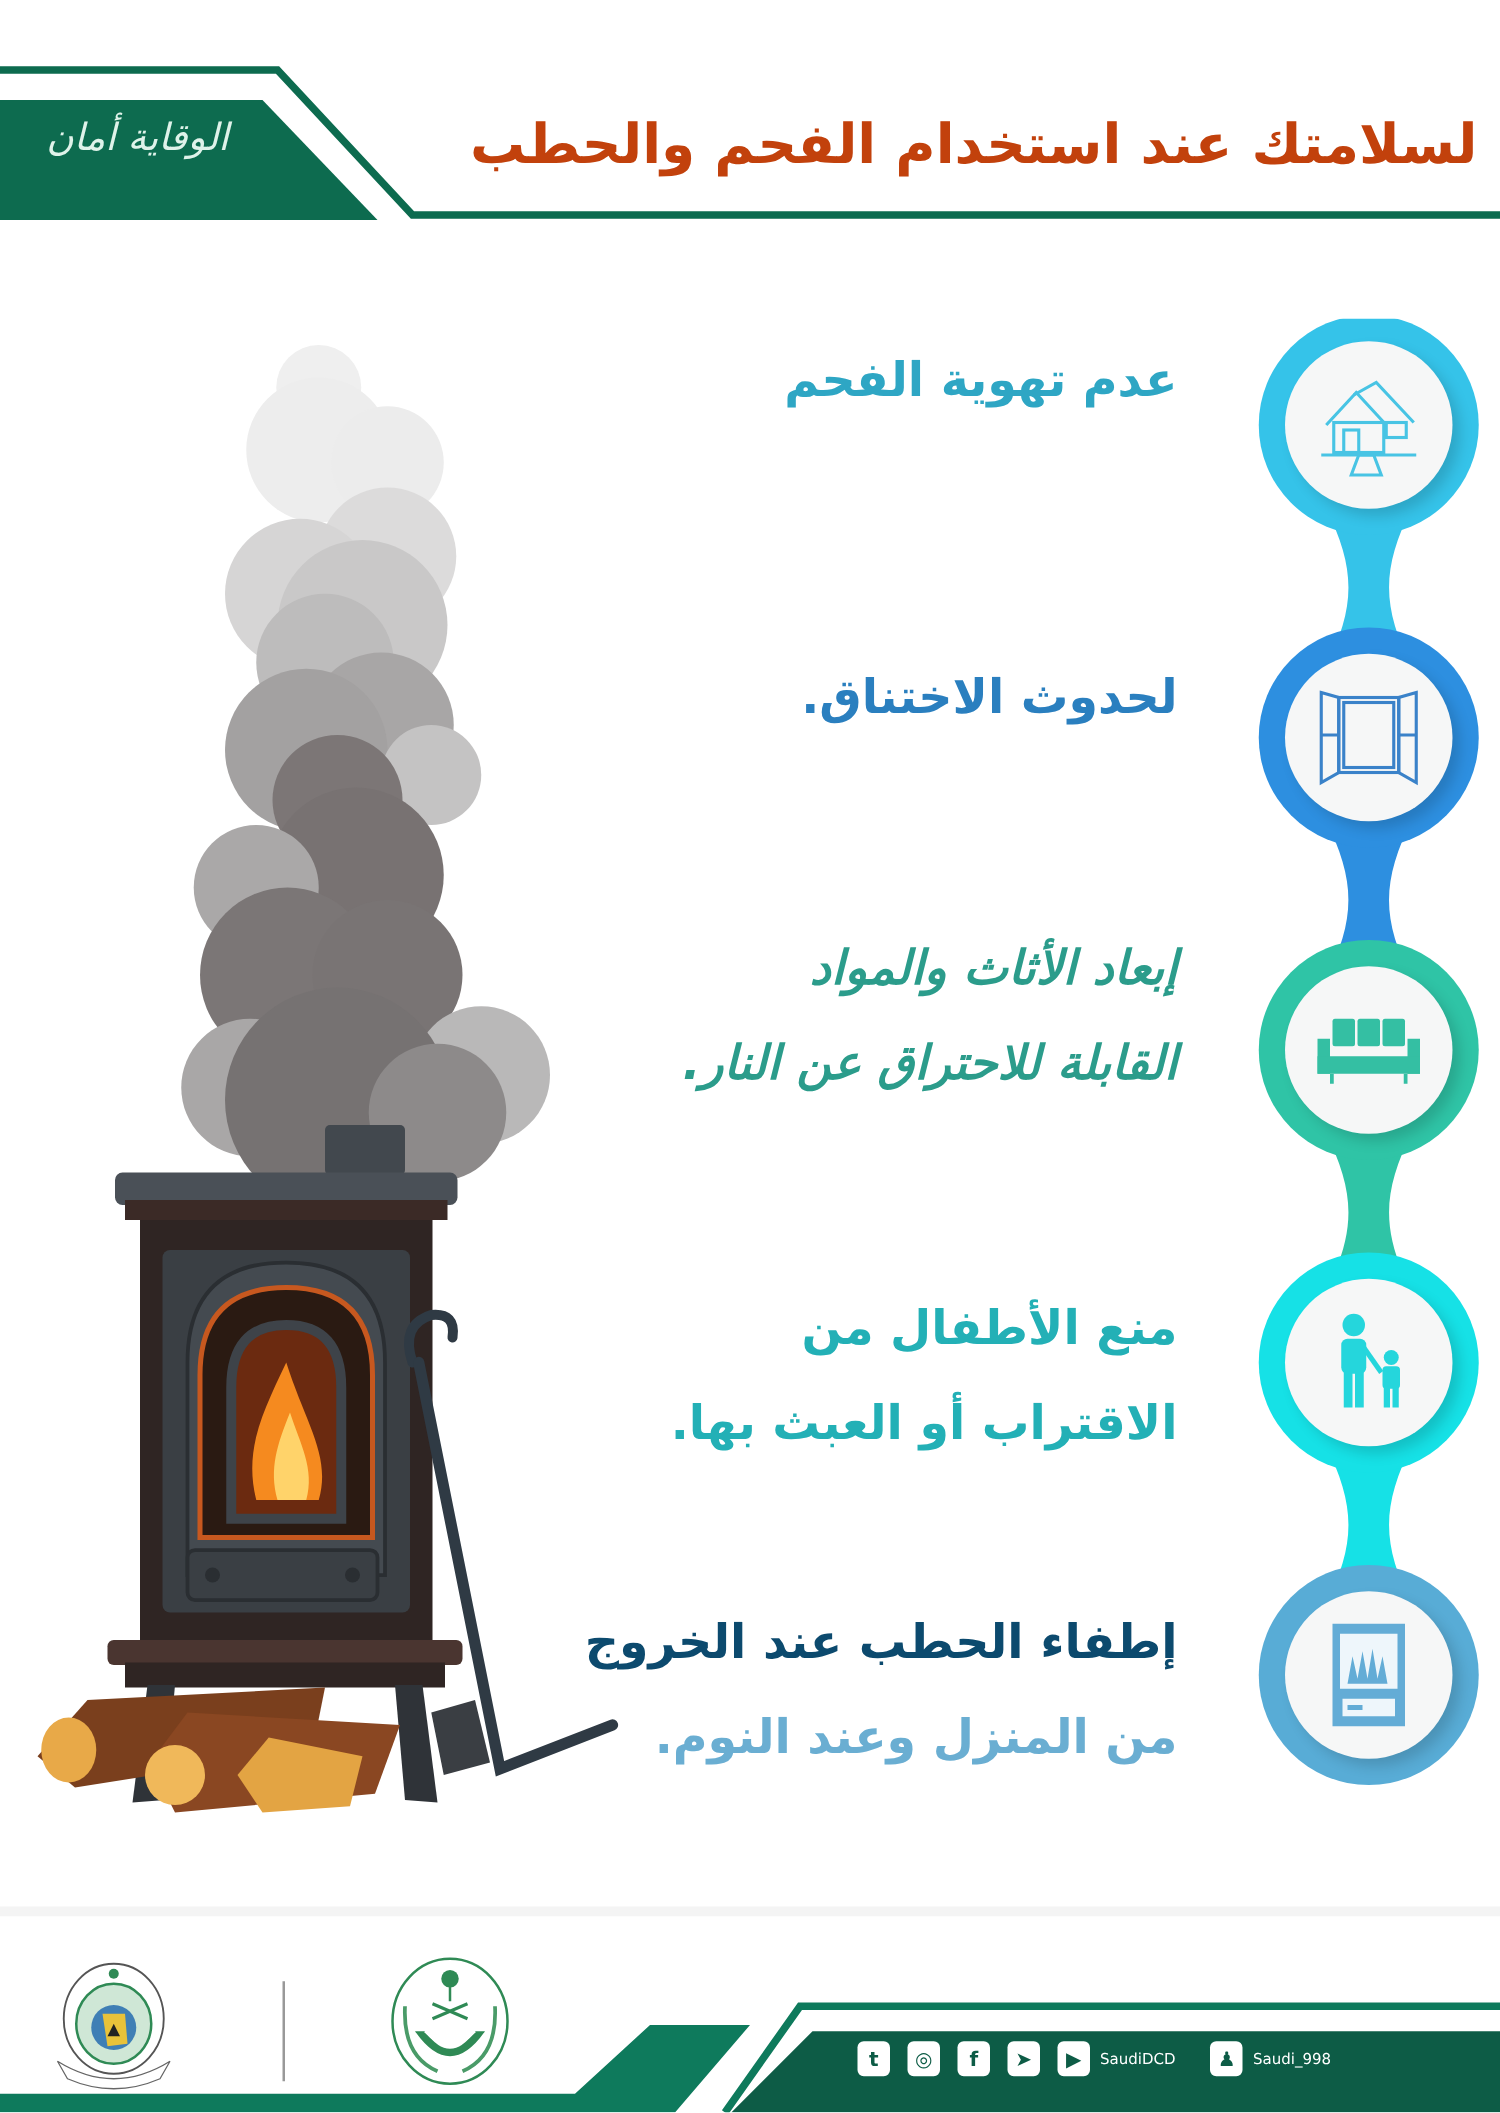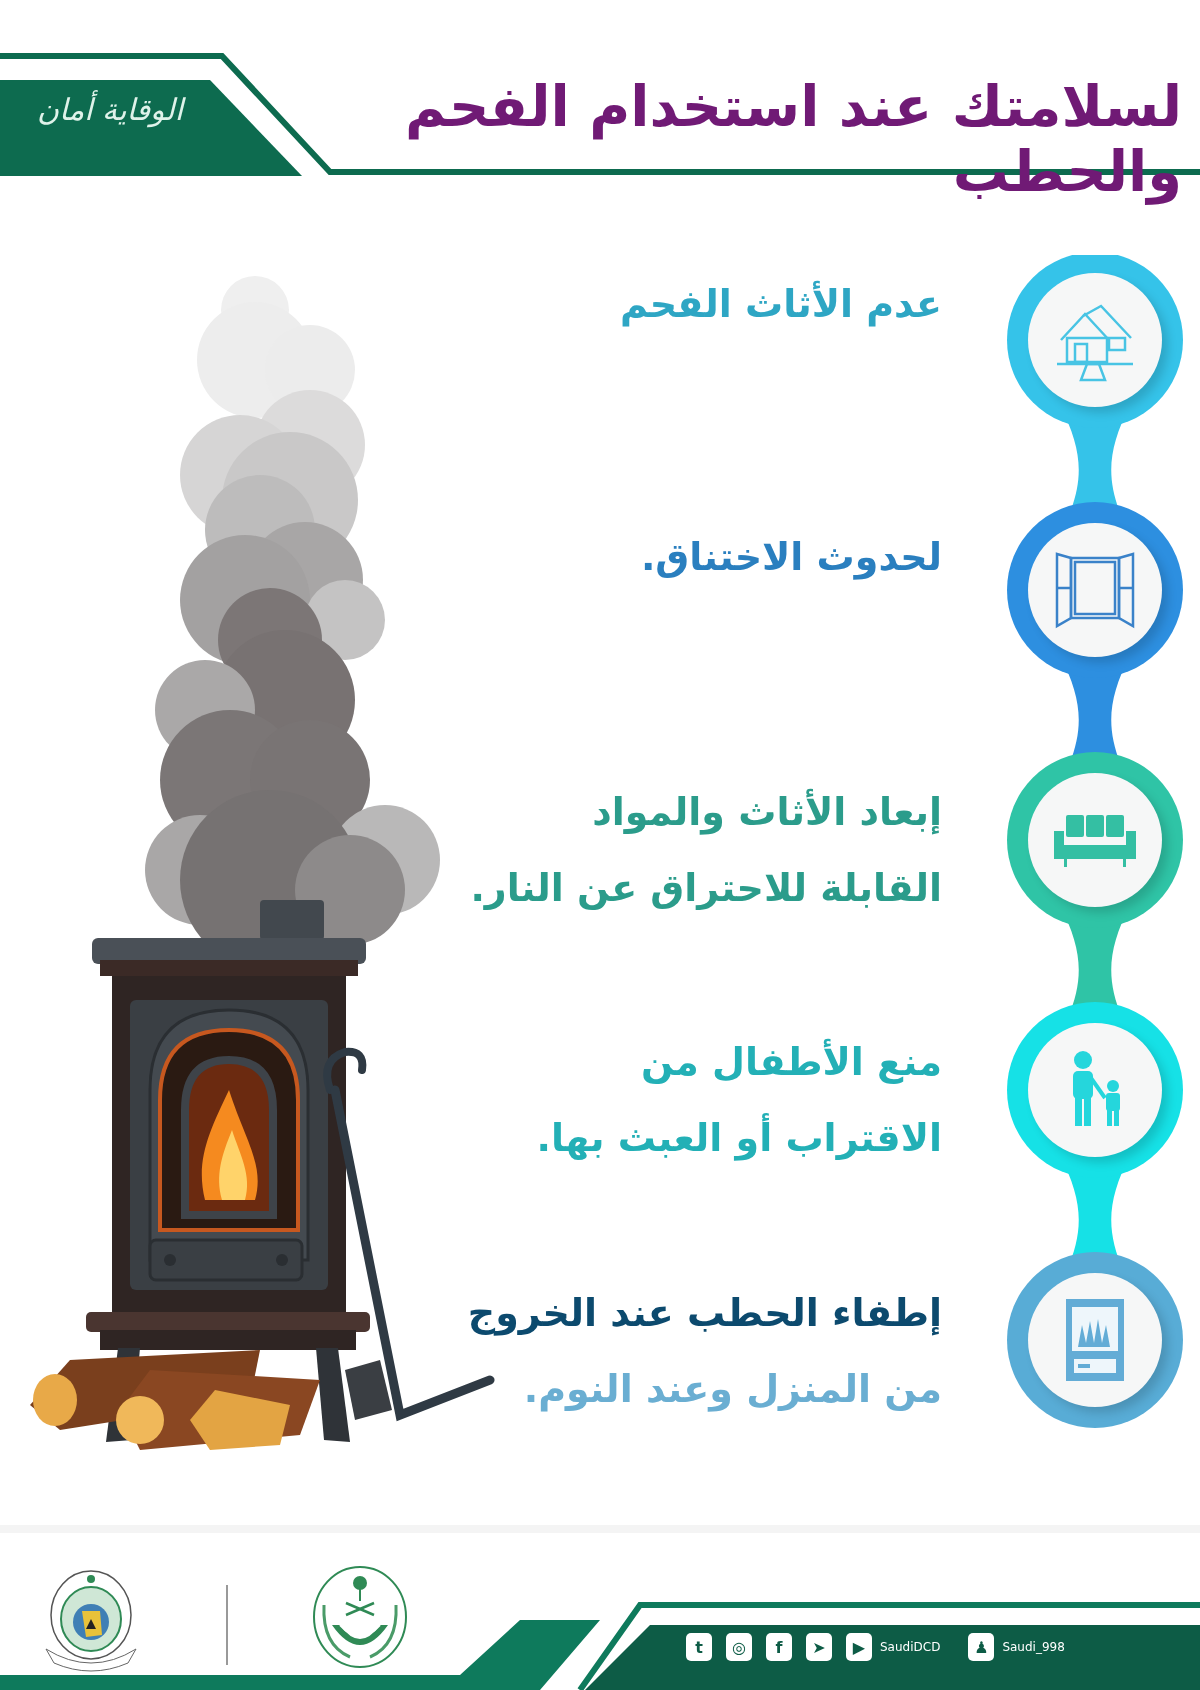--- a/index.html
+++ b/index.html
@@ -3,24 +3,24 @@
   <meta charset="utf-8">
   <style>
     * { box-sizing: border-box; margin: 0; padding: 0; }
     html, body { width: 1200px; height: 1690px; background: #ffffff; overflow: hidden; }
     body { position: relative; font-family: "DejaVu Sans", sans-serif; }
 
     
     .header { position: absolute; left: 0; top: 0; width: 1200px; height: 200px; padding-left: 40px; }
     .header svg.frame { position: absolute; left: 0; top: 0; }
     .header-title {
-      position: absolute; right: 18px; top: 74px; width: 880px;
+      position: absolute; right: 18px; top: 90px; width: 880px;
       direction: rtl; text-align: right;
       font-family: "DejaVu Sans", sans-serif; font-weight: bold;
-      font-size: 56px; color: #701a75; letter-spacing: 0;
+      font-size: 44px; color: #c2410c; letter-spacing: 0;
     }
     .slogan {
       position: absolute; left: 30px; top: 92px; width: 160px;
       direction: rtl; text-align: center;
       font-family: "DejaVu Serif", serif; font-size: 30px; color: #dff3ea;
       font-style: italic;
     }
 
     
     .illustration { position: absolute; left: 0; top: 260px; width: 500px; height: 1200px; }
@@ -153,21 +153,21 @@
     <path d="M70 900 C95 950 95 980 70 1030 L140 1030 C115 980 115 950 140 900 Z" fill="#16e1e6"></path>
 
     <circle cx="105" cy="85" r="88" fill="#35c3e9"></circle>
     <circle cx="105" cy="335" r="88" fill="#2d8fe0"></circle>
     <circle cx="105" cy="585" r="88" fill="#2fc4a6"></circle>
     <circle cx="105" cy="835" r="88" fill="#16e1e6"></circle>
     <circle cx="105" cy="1085" r="88" fill="#58acd6"></circle>
   </svg>
 
   <div class="tip-text" style="top:266px;">
-    <span style="color:#2ea6c4">عدم الأثاث الفحم</span>
+    <span style="color:#2ea6c4">عدم تهوية الفحم</span>
   </div>
   <div class="icon-disc" style="left:1028px; top:273px;">
     <svg width="84" height="84" viewBox="0 0 84 84">
       <g fill="none" stroke="#48c4e4" stroke-width="2.5">
         <polyline points="8,42 32,16 56,42"></polyline>
         <polyline points="30,18 48,8 78,40"></polyline>
         <rect x="14" y="40" width="40" height="24"></rect>
         <rect x="22" y="46" width="12" height="18"></rect>
         <rect x="56" y="40" width="16" height="12"></rect>
         <line x1="4" y1="66" x2="80" y2="66"></line>
@@ -185,21 +185,21 @@
         <rect x="18" y="10" width="48" height="60"></rect>
         <rect x="22" y="14" width="40" height="52"></rect>
         <polygon points="4,6 18,10 18,70 4,78"></polygon>
         <polygon points="80,6 66,10 66,70 80,78"></polygon>
         <line x1="4" y1="40" x2="18" y2="40"></line>
         <line x1="66" y1="40" x2="80" y2="40"></line>
       </g>
     </svg>
   </div>
 
-  <div class="tip-text" style="top:774px;">
+  <div class="tip-text" style="top:736px;font-style:italic;">
     <span style="color:#2b9c8b">إبعاد الأثاث والمواد</span>
     <span style="color:#2b9c8b">القابلة للاحتراق عن النار.</span>
   </div>
   <div class="icon-disc" style="left:1028px; top:773px;">
     <svg width="90" height="70" viewBox="0 0 90 70">
       <g fill="#34bfa3">
         <rect x="16" y="10" width="18" height="22" rx="2"></rect>
         <rect x="36" y="10" width="18" height="22" rx="2"></rect>
         <rect x="56" y="10" width="18" height="22" rx="2"></rect>
         <rect x="4" y="26" width="10" height="28"></rect>

